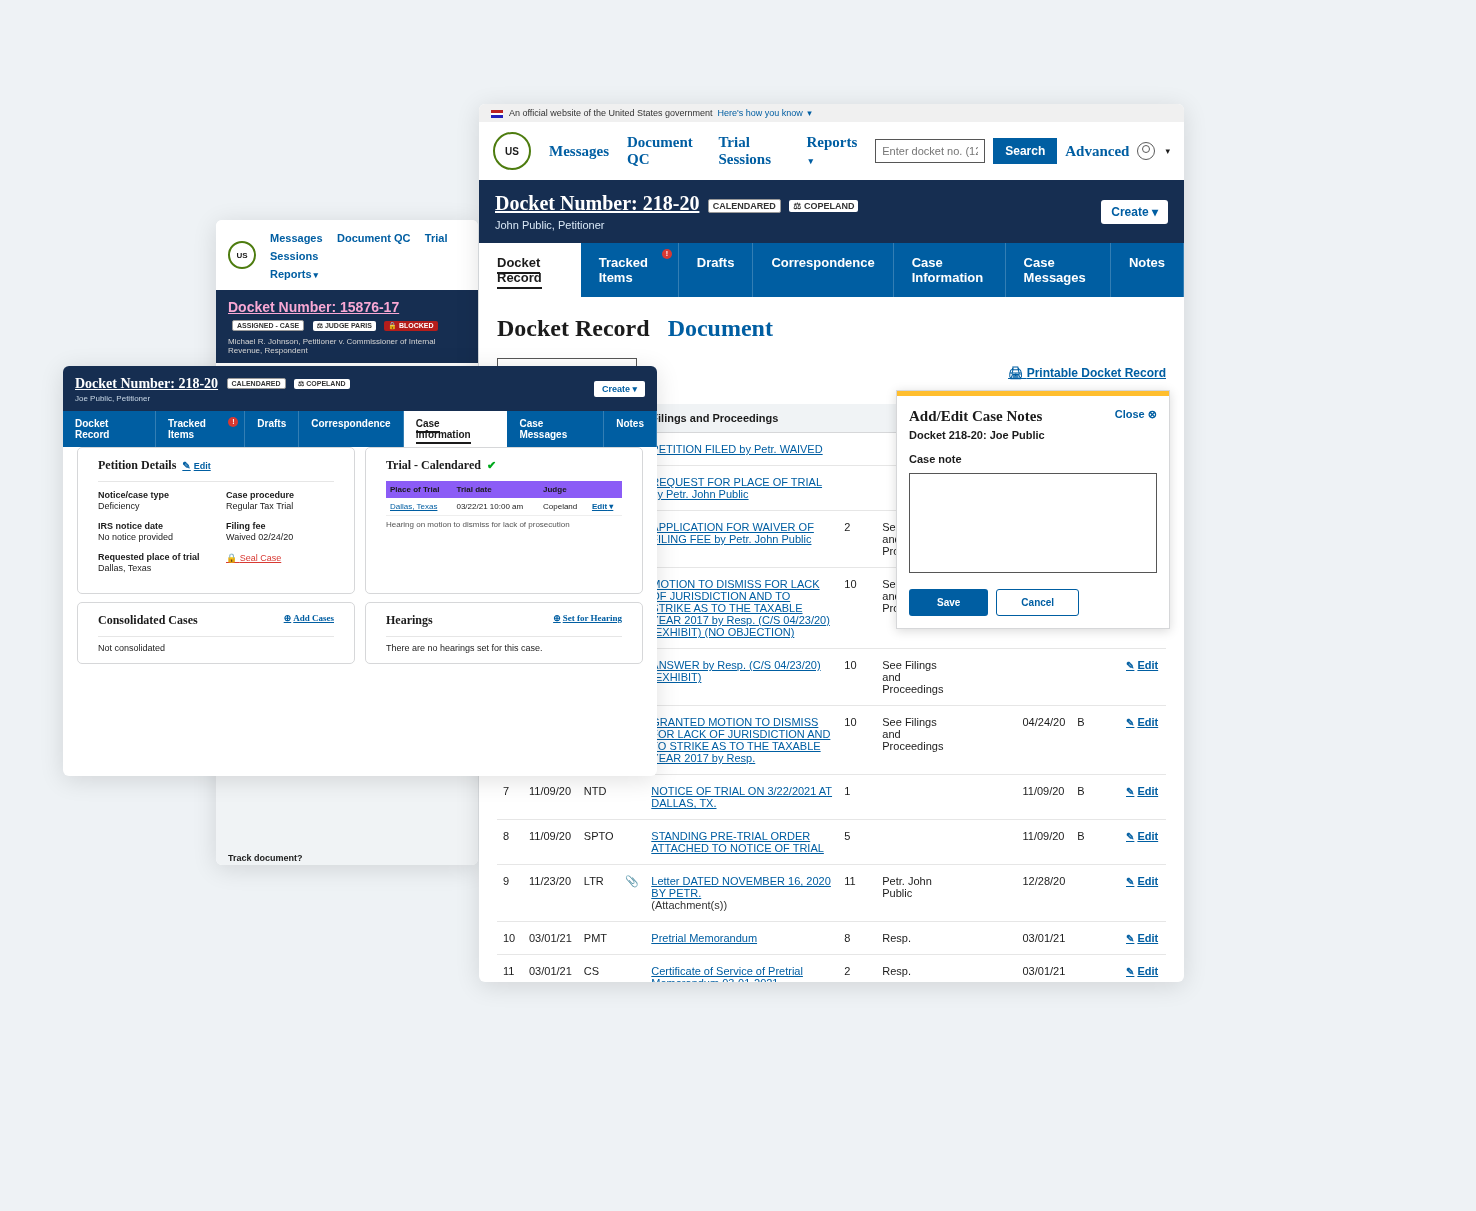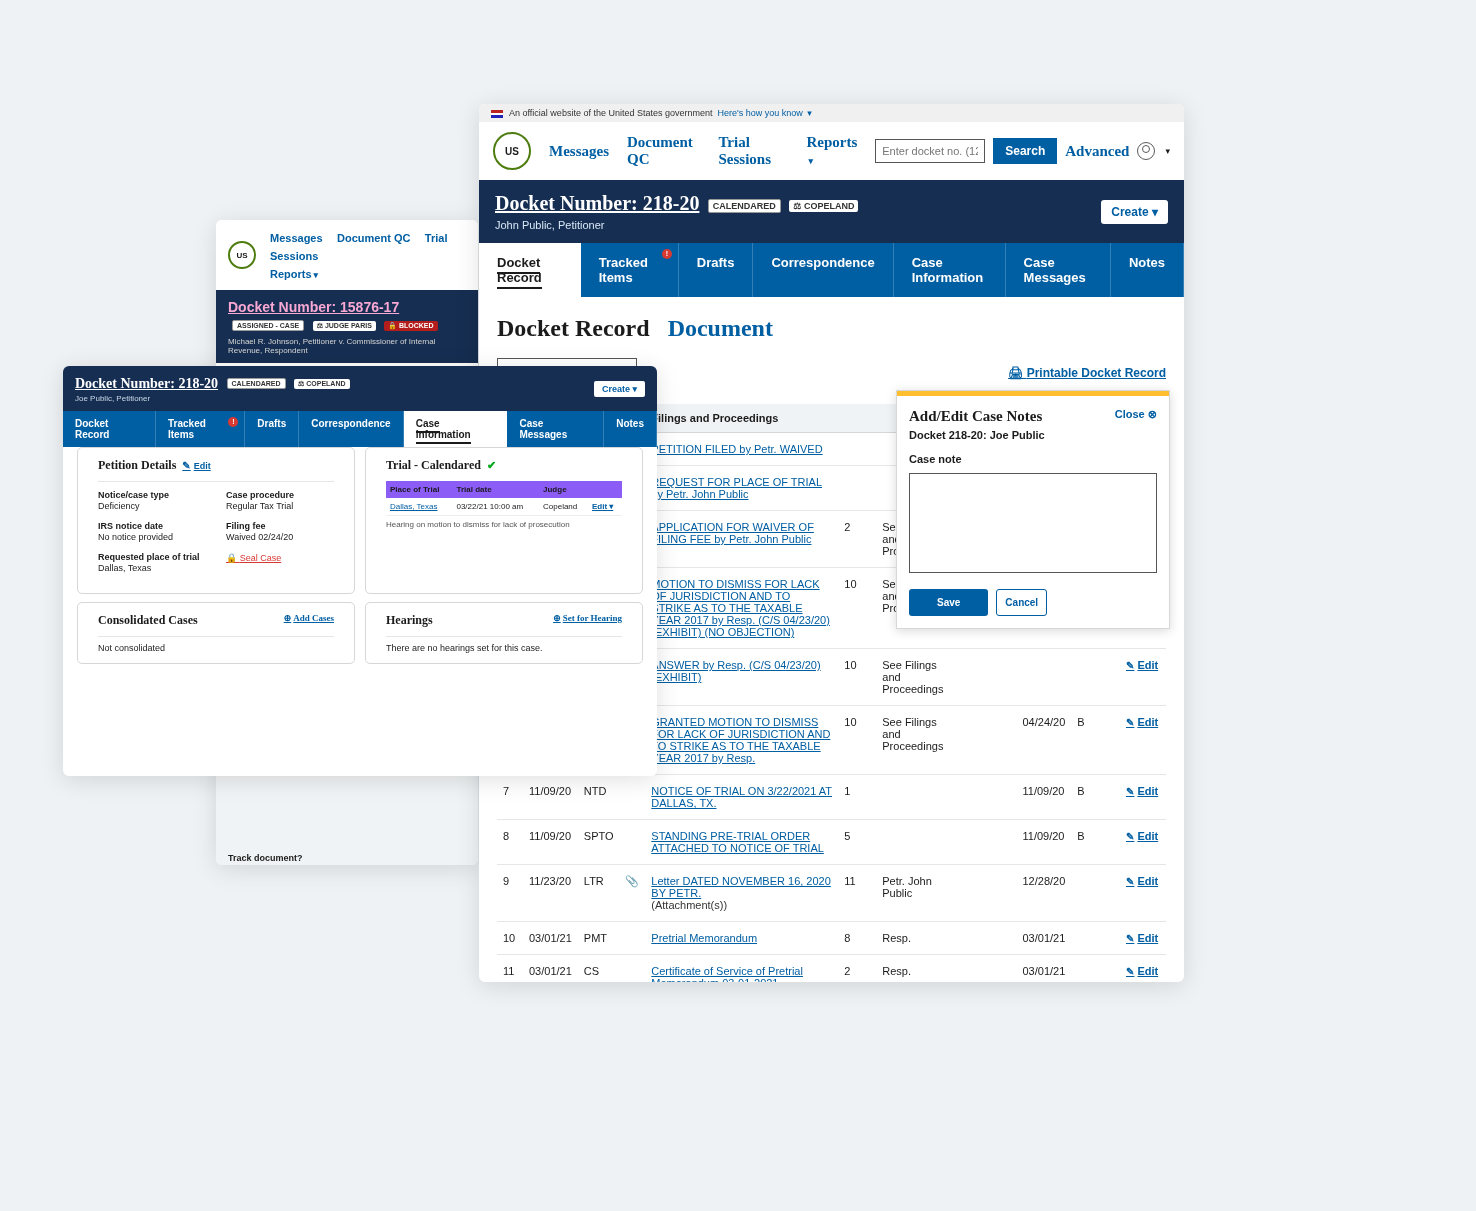--- a/index.html
+++ b/index.html
@@ -386,21 +386,21 @@
   <div class="modal">
     <div class="bar"></div>
     <div class="inner">
       <a class="close"><span>Close</span> ⊗</a>
       <h4>Add/Edit Case Notes</h4>
       <div class="sub">Docket 218-20: Joe Public</div>
       <div style="margin-top:12px;font-size:11px;font-weight:700;">Case note</div>
       <textarea style=""></textarea>
       <div class="btns">
         <button class="btn-primary" style="padding:7px 28px;">Save</button>
-        <button class="btn-outline" style="padding:7px 8px;">Cancel</button>
+        <button class="btn-outline" style="padding:7px 24px;">Cancel</button>
       </div>
     </div>
   </div>
 </div>
 
 <div class="window w2">
   <div class="dkhdr2">
     <div>
       <span class="num">Docket Number: 218-20</span>
       <span class="badge white" style="font-size:7px;">CALENDARED</span>

